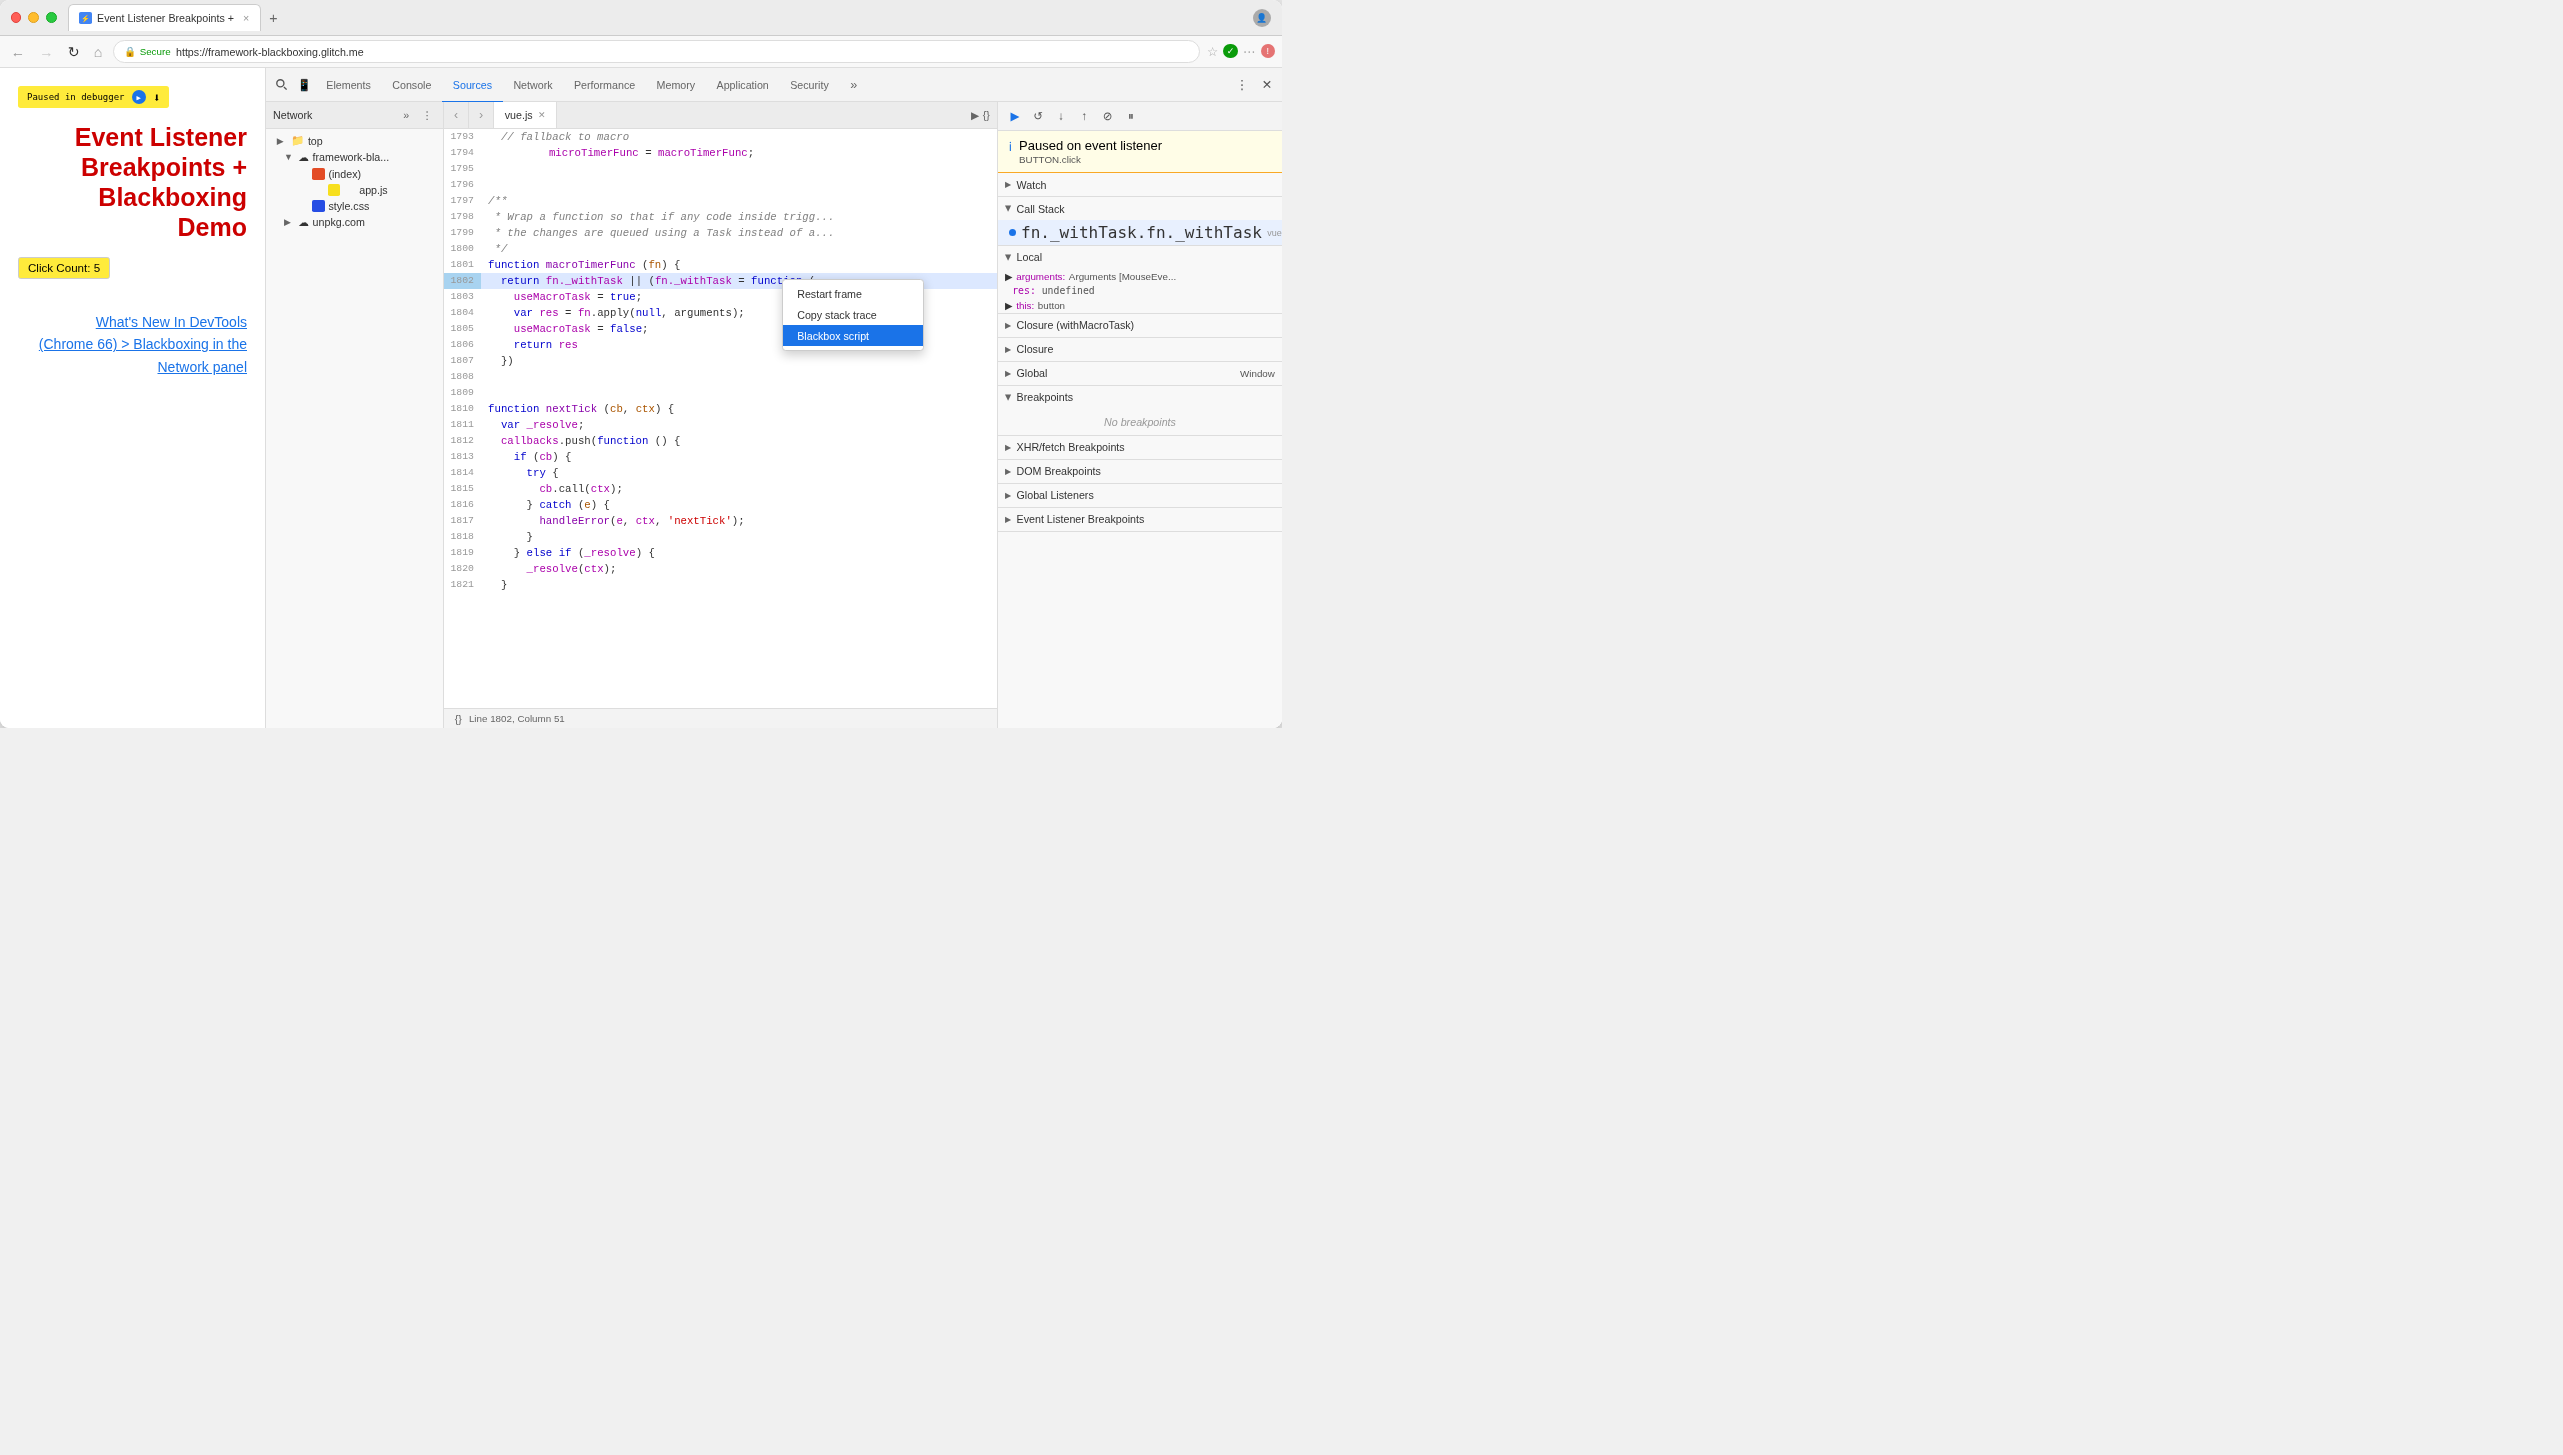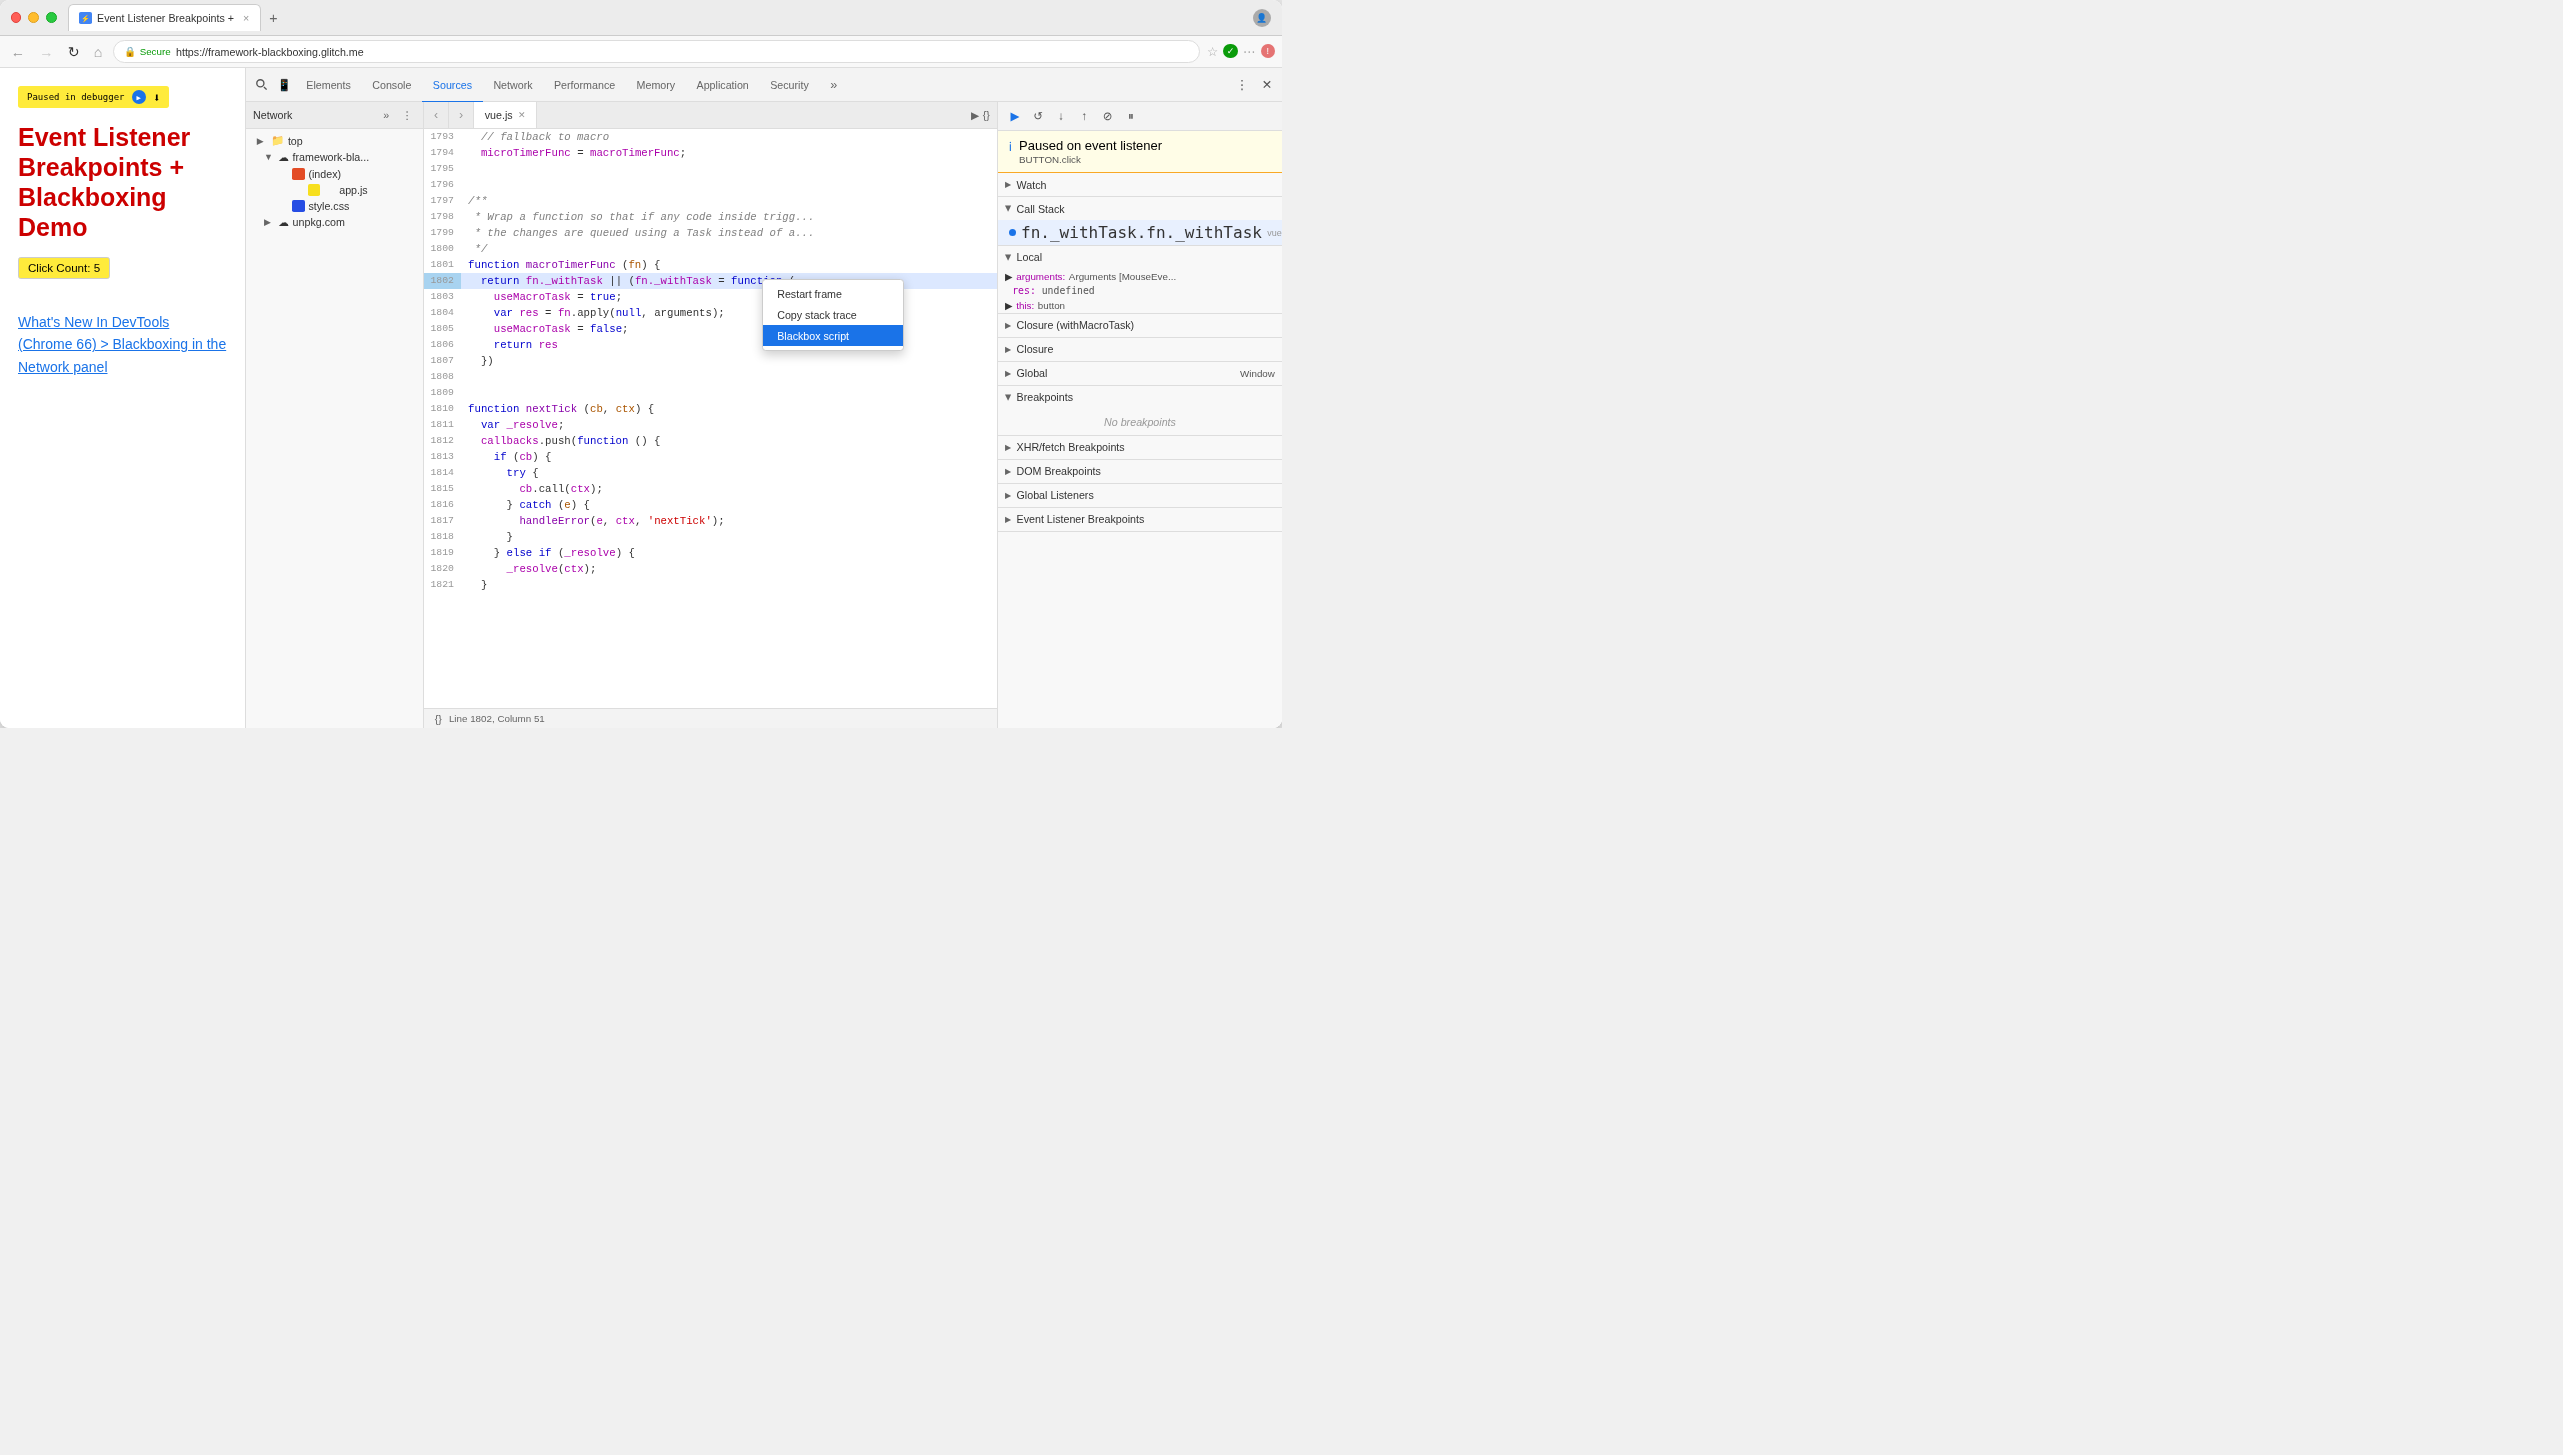--- a/index.html
+++ b/index.html
@@ -26,21 +26,21 @@
     .nav-btn.active { color: #333; }
     .address-input { flex: 1; height: 23px; background: #fff; border: 0.9px solid #ddd; border-radius: 11.6px; display: flex; align-items: center; padding: 0 10.7px; font-size: 10.7px; color: #333; gap: 5.3px; }
     .secure-badge { color: #0a9b0a; font-size: 9.8px; display: flex; align-items: center; gap: 2.7px; }
     .address-url { color: #333; font-size: 10.7px; }
     .address-icons { margin-left: auto; display: flex; gap: 5.3px; color: #666; font-size: 12.5px; }
 
     
     .content { display: flex; flex: 1; overflow: hidden; }
 
     
-    .page-panel { width: 246px; background: #fff; border-right: 0.9px solid #ddd; flex-shrink: 0; display: flex; flex-direction: column; overflow: hidden; }
+    .page-panel { width: 266px; background: #fff; border-right: 0.9px solid #ddd; flex-shrink: 0; display: flex; flex-direction: column; overflow: hidden; text-align: right; }
 
     
     .devtools { flex: 1; display: flex; flex-direction: column; background: #fff; overflow: hidden; }
 
     
     .devtools-toolbar { height: 34px; background: #f3f3f3; border-bottom: 1.8px solid #ddd; display: flex; align-items: center; padding: 0 3.6px; flex-shrink: 0; }
     .devtools-tab { padding: 0 10.7px; height: 34px; display: flex; align-items: center; font-size: 10.7px; color: #666; cursor: pointer; border-bottom: 1.8px solid transparent; margin-bottom: -1.8px; }
     .devtools-tab.active { color: #1a73e8; border-bottom-color: #1a73e8; }
     .devtools-icon-btn { width: 23px; height: 23px; display: flex; align-items: center; justify-content: center; border-radius: 2.7px; cursor: pointer; color: #555; font-size: 12.5px; }
     .devtools-more { margin-left: auto; display: flex; gap: 1.8px; }
@@ -282,21 +282,21 @@
             </div>
           </div>
           <div class="code-area">
 
             <div class="code-line">
               <span class="line-num">1793</span>
               <span class="line-content comment">  // fallback to macro</span>
             </div>
             <div class="code-line">
               <span class="line-num">1794</span>
-              <span class="line-content">  <span style="color:#aa00aa;">microTimerFunc</span> <span style="color:#333;">=</span> <span style="color:#aa00aa;">macroTimerFunc</span><span style="color:#333;">;</span></span>
+              <span class="line-content">  <span style="color:#aa00aa;margin-left:48px;">microTimerFunc</span> <span style="color:#333;">=</span> <span style="color:#aa00aa;">macroTimerFunc</span><span style="color:#333;">;</span></span>
             </div>
             <div class="code-line">
               <span class="line-num">1795</span>
               <span class="line-content"></span>
             </div>
             <div class="code-line">
               <span class="line-num">1796</span>
               <span class="line-content"></span>
             </div>
             <div class="code-line">

